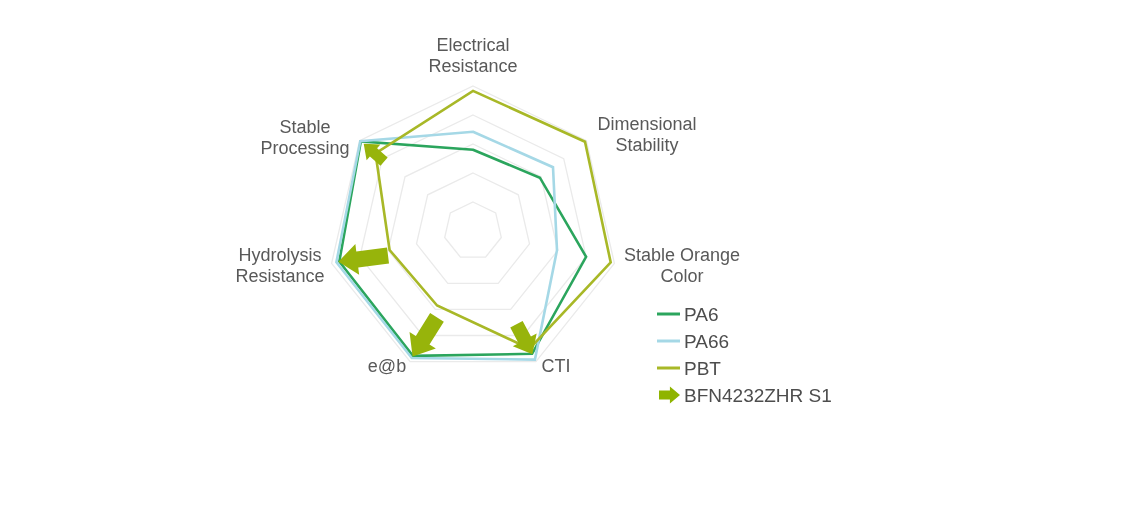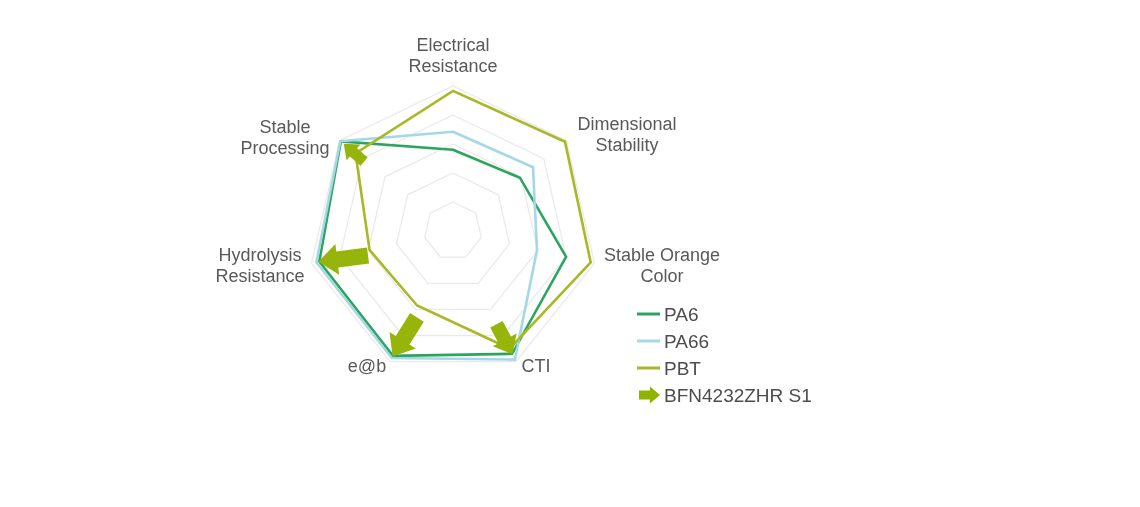--- a/index.html
+++ b/index.html
@@ -1,17 +1,17 @@
 <!DOCTYPE html>
 <html><head>
 <meta charset="utf-8">
 <style>
   html,body{margin:0;padding:0;background:#ffffff;}
   body{font-family:"Liberation Sans", sans-serif;}
-  .stage{position:relative;width:940px;height:507px;background:#ffffff;overflow:hidden;}
+  .stage{position:relative;width:940px;height:507px;background:#ffffff;overflow:hidden;margin-left:20px;}
   svg{display:block;}
   text{font-family:"Liberation Sans", sans-serif;}
 </style>
 </head>
 <body>
 
 <div class="stage">
   <svg id="chart" width="1140" height="507" viewBox="0 0 1140 507" xmlns="http://www.w3.org/2000/svg">
     <g id="g-grid">
         <polygon points="453.0,202.0 475.7,212.9 481.3,237.5 465.6,257.1 440.4,257.1 424.7,237.5 430.3,212.9" fill="none" stroke="#EAEAEA" stroke-width="1.3"></polygon>

